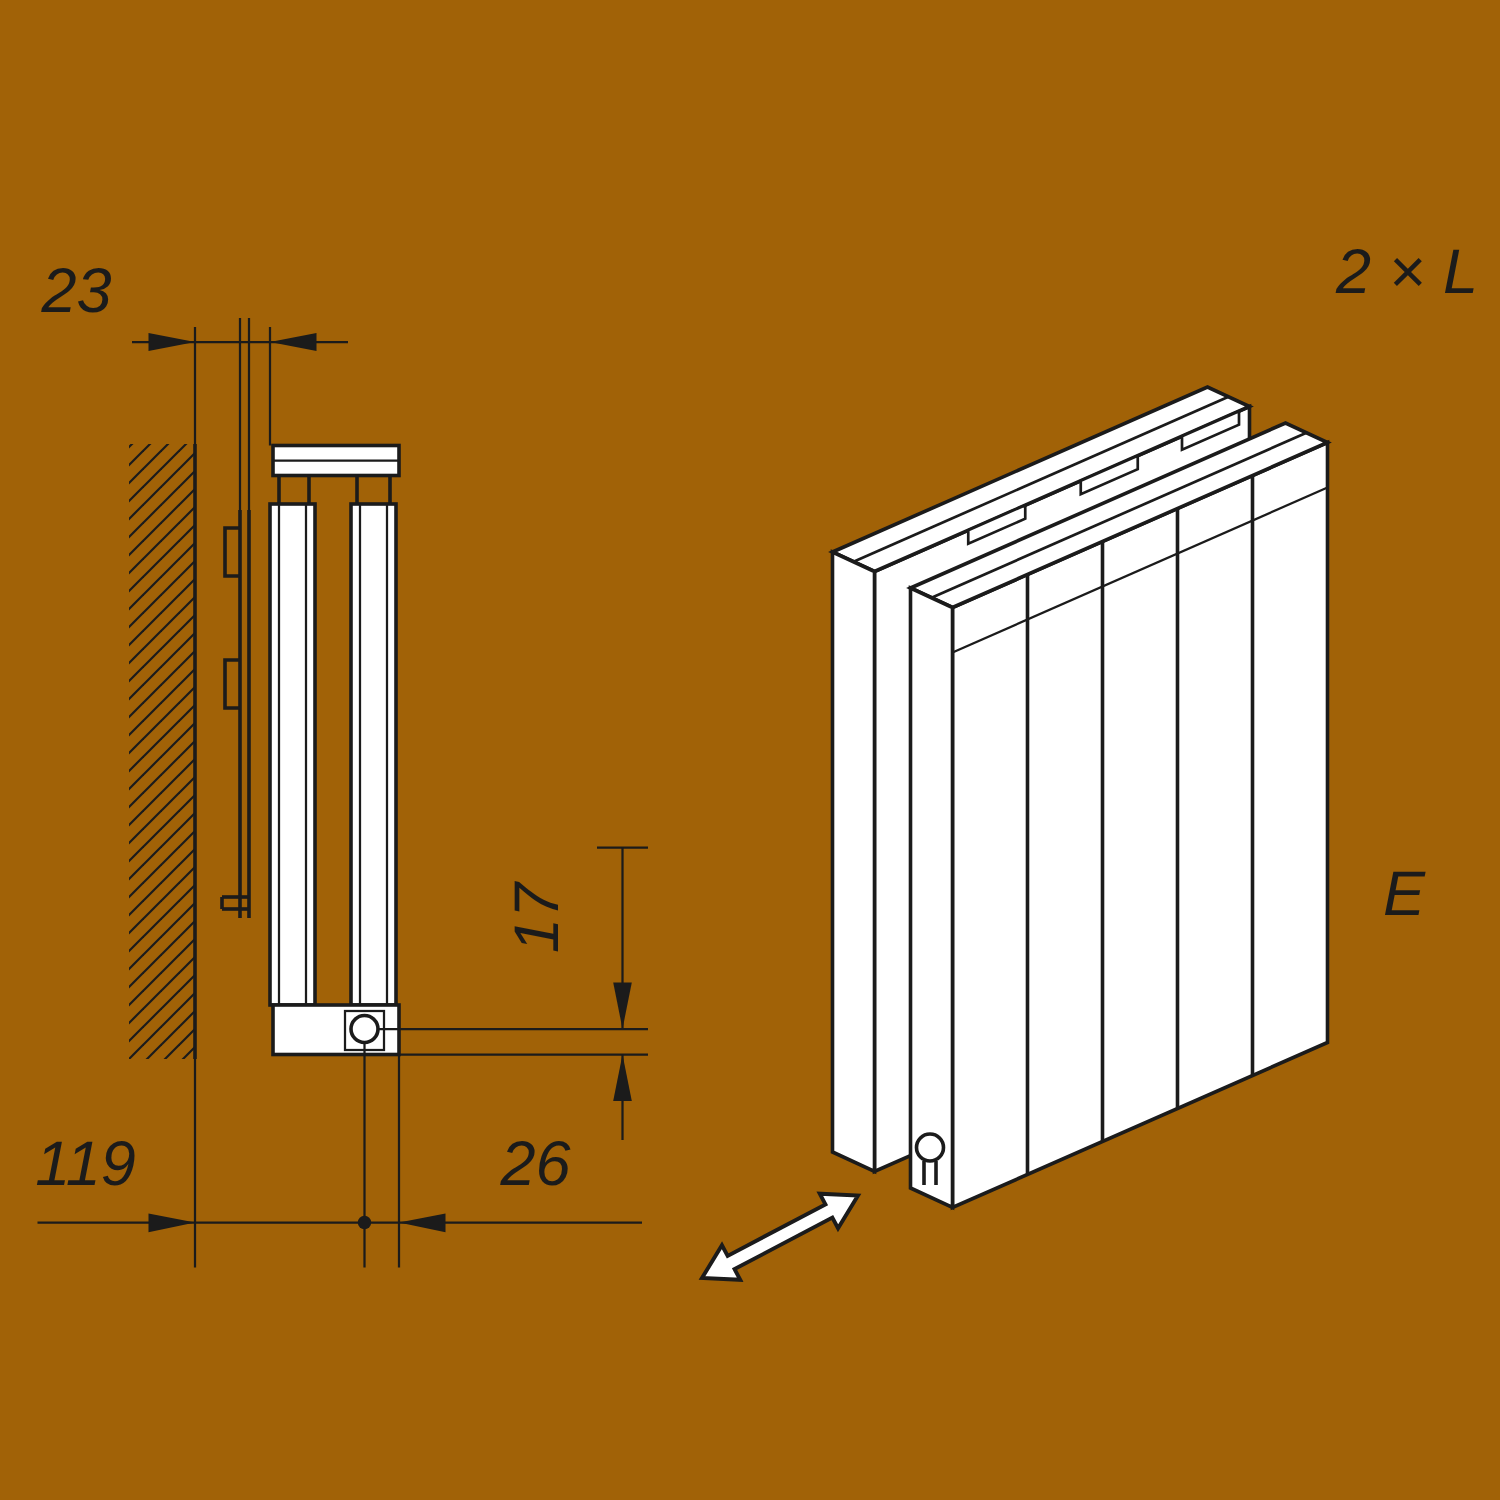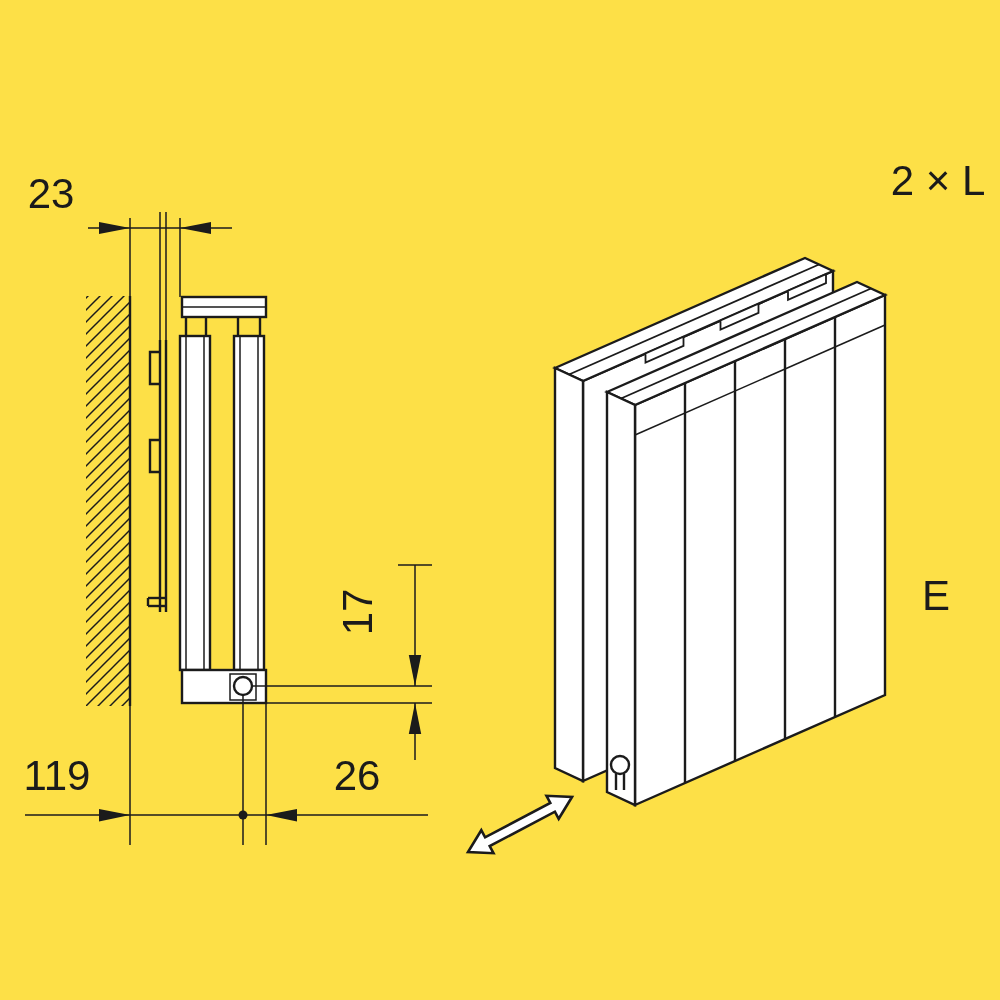--- a/index.html
+++ b/index.html
@@ -7,22 +7,23 @@
     padding: 0;
     background: #ffffff;
     width: 1000px;
     height: 1000px;
     font-family: "Liberation Sans", sans-serif;
   }
   .stage {
     position: relative;
     width: 1000px;
     height: 1000px;
-    background: #fde047;
+    background: #a16207;
     overflow: hidden;
+    font-style: italic;
   }
   svg { display: block; }
   .outline   { fill: #ffffff; stroke: #1b1b1b; stroke-width: 2.4; }
   .line      { fill: none;    stroke: #1b1b1b; stroke-width: 2.4; }
   .thinline  { fill: none;    stroke: #1b1b1b; stroke-width: 1.5; }
   .midline   { fill: none;    stroke: #1b1b1b; stroke-width: 1.8; }
   .arrowhead { fill: #1b1b1b; stroke: none; }
   .dimtext   { fill: #1b1b1b; font-size: 42px; font-family: "Liberation Sans", sans-serif; }
 </style>
 </head>

